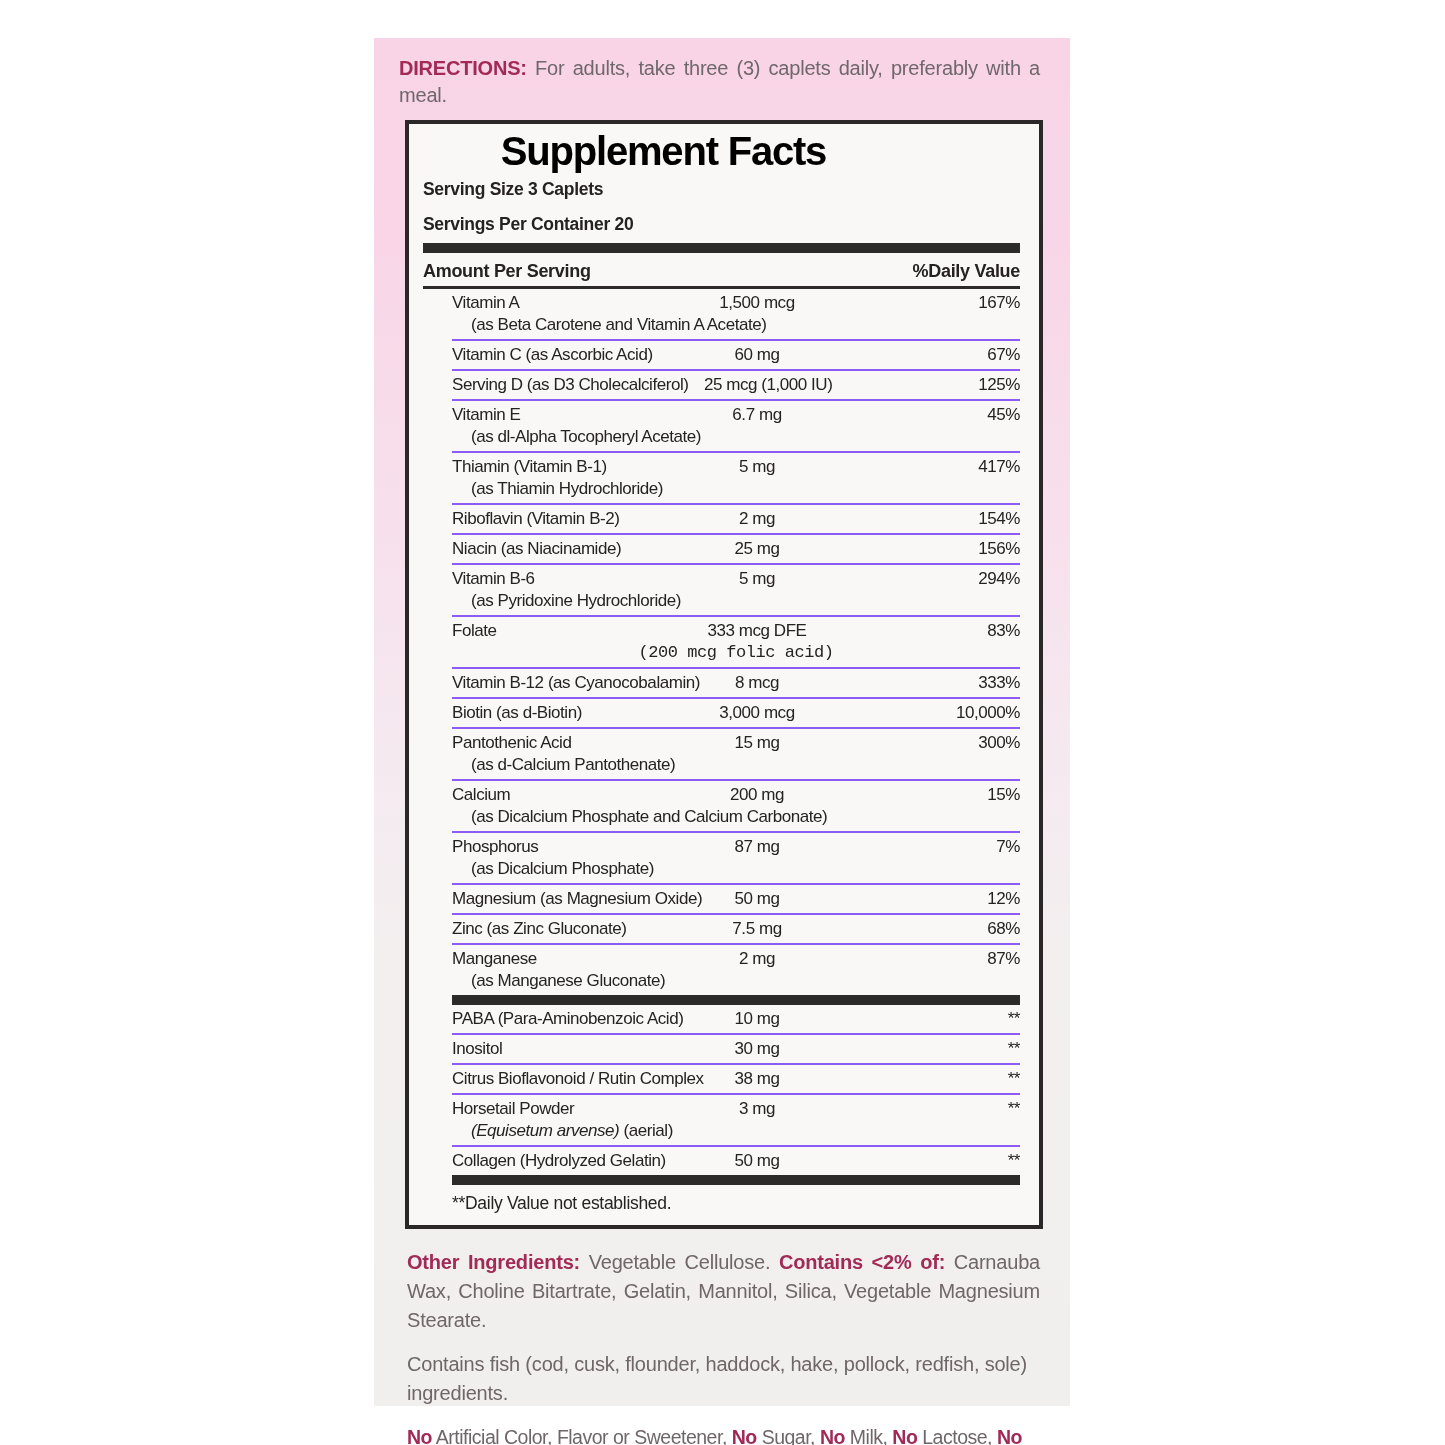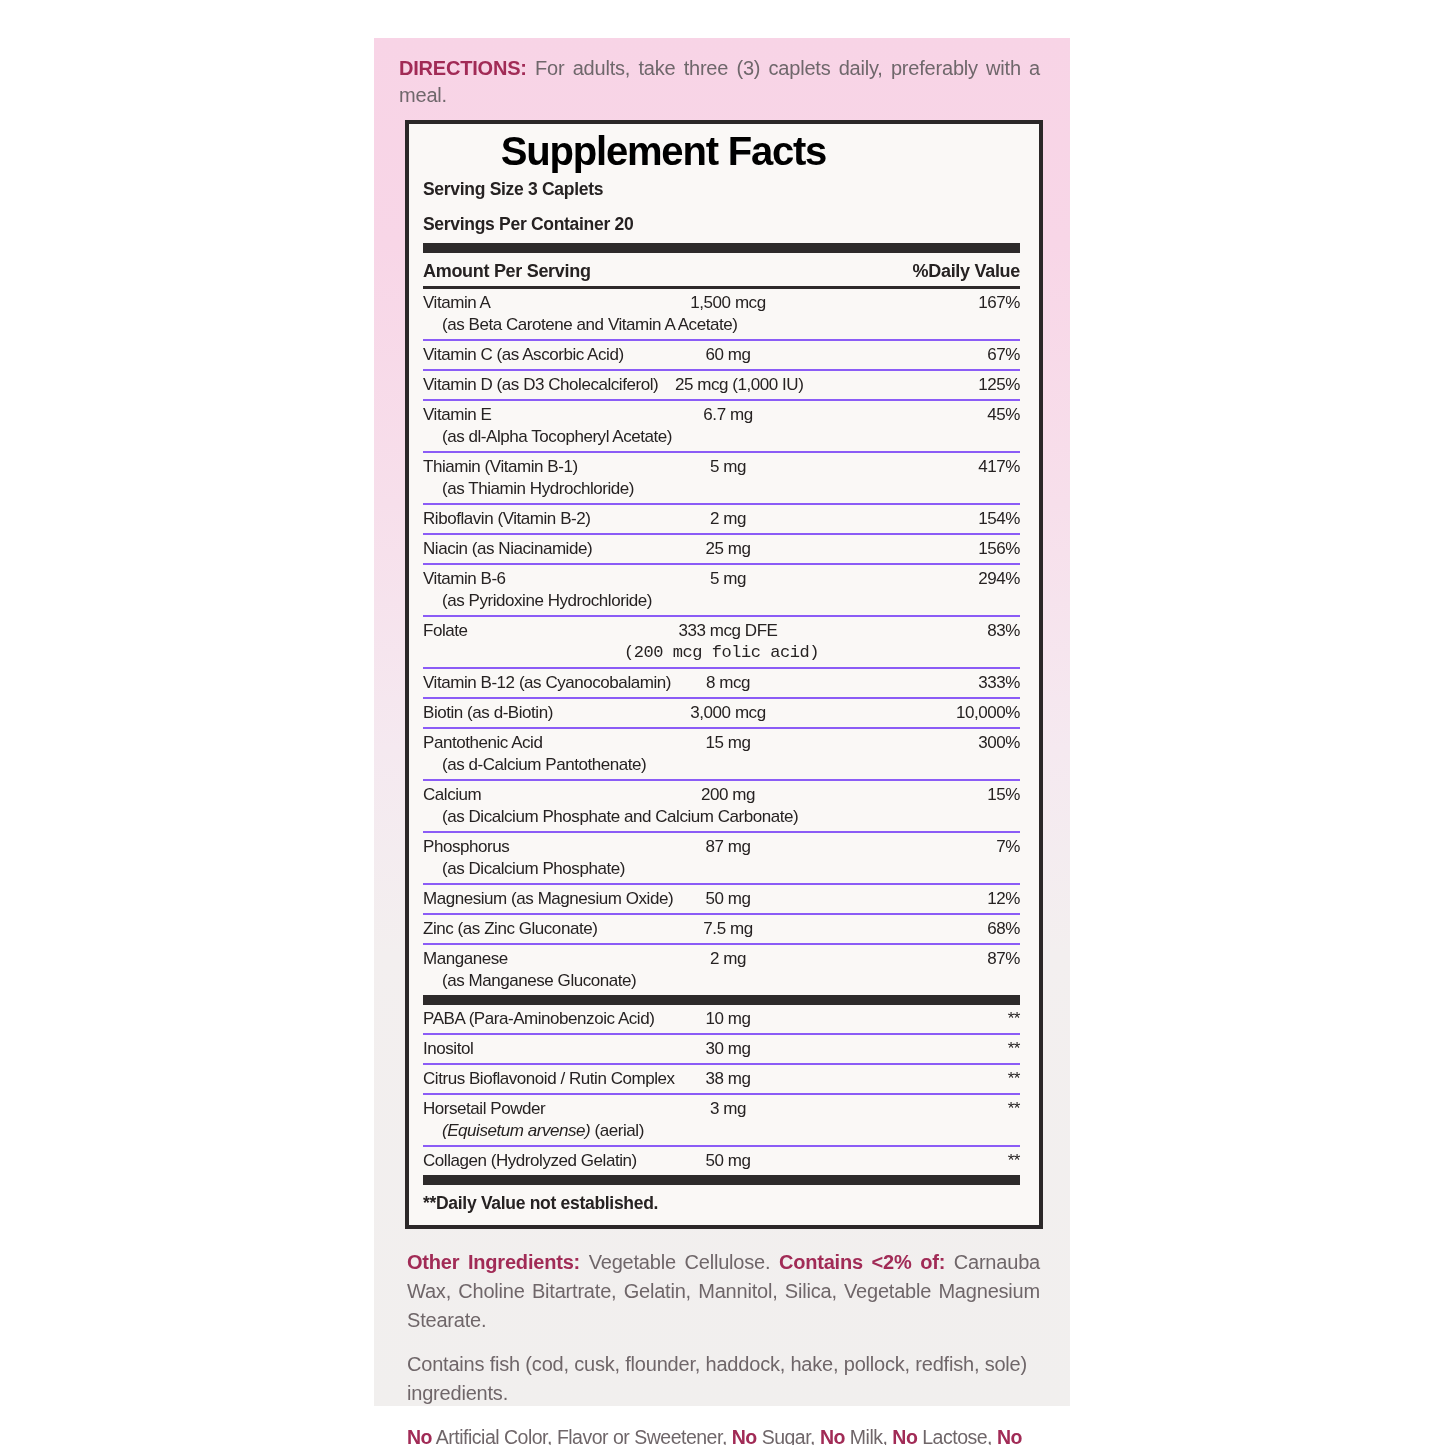--- a/index.html
+++ b/index.html
@@ -28,30 +28,30 @@
     white-space:nowrap;
   }
   .sv{font-size:17.5px;font-weight:bold;letter-spacing:-0.3px;line-height:19px;margin-top:16px;}
   .sv1{margin-top:7px;}
   .bar{height:10px;background:#2d2a2a;}
   .bar-top{margin-top:9px;}
   .hdr{position:relative;padding:7px 0 4px;font-size:18px;font-weight:bold;letter-spacing:-0.3px;line-height:22px;}
   .hdr .right{position:absolute;right:0;top:7px;}
   .hrule{height:3px;background:#2e2a2a;}
   
-  .tbl{font-size:17px;letter-spacing:-0.45px;line-height:22px;}
+  .tbl{font-size:17px;letter-spacing:-0.45px;line-height:22px;margin-left:29px;}
   .r{position:relative;border-top:2px solid #8b5cf6;padding:3px 0;}
   .r.nt{border-top:none;}
   .n{display:inline-block;white-space:nowrap;}
   .a{position:absolute;left:165px;top:3px;width:280px;text-align:center;white-space:nowrap;}
   .r.wide .a{left:252px;width:300px;text-align:left;}
   .d{position:absolute;right:0;top:3px;text-align:right;white-space:nowrap;}
   .s{display:block;padding-left:19px;white-space:nowrap;}
   .as{display:block;text-align:center;white-space:nowrap;font-family:Liberation Mono, monospace;}
-  .foot{padding:7px 0 9px;font-weight:bold;font-size:17.5px;letter-spacing:-0.3px;line-height:22px;}
+  .foot{padding:7px 0 9px;font-weight:normal;font-size:17.5px;letter-spacing:-0.3px;line-height:22px;}
   
   .para{margin:19px 30px 0 33px;font-size:20px;line-height:29px;color:#6f6669;letter-spacing:-0.2px;}
   .para.just{text-align:justify;}
   .para .acc{color:#a12b56;font-weight:bold;}
   .para.p2{margin-top:15px;}
   .para.p3{margin-top:15px;font-size:19.5px;letter-spacing:-0.5px;}
 </style>
 </head>
 <body>
 
@@ -79,21 +79,21 @@
         <span class="a">1,500 mcg</span>
         <span class="d">167%</span>
         <span class="s">(as Beta Carotene and Vitamin A Acetate)</span>
       </div>
       <div class="r">
         <span class="n">Vitamin C (as Ascorbic Acid)</span>
         <span class="a">60 mg</span>
         <span class="d">67%</span>
       </div>
       <div class="r wide">
-        <span class="n">Vitamin D (as D3 Cholecalciferol)</span>
+        <span class="n">Serving D (as D3 Cholecalciferol)</span>
         <span class="a">25 mcg (1,000 IU)</span>
         <span class="d">125%</span>
       </div>
       <div class="r">
         <span class="n">Vitamin E</span>
         <span class="a">6.7 mg</span>
         <span class="d">45%</span>
         <span class="s">(as dl-Alpha Tocopheryl Acetate)</span>
       </div>
       <div class="r">

